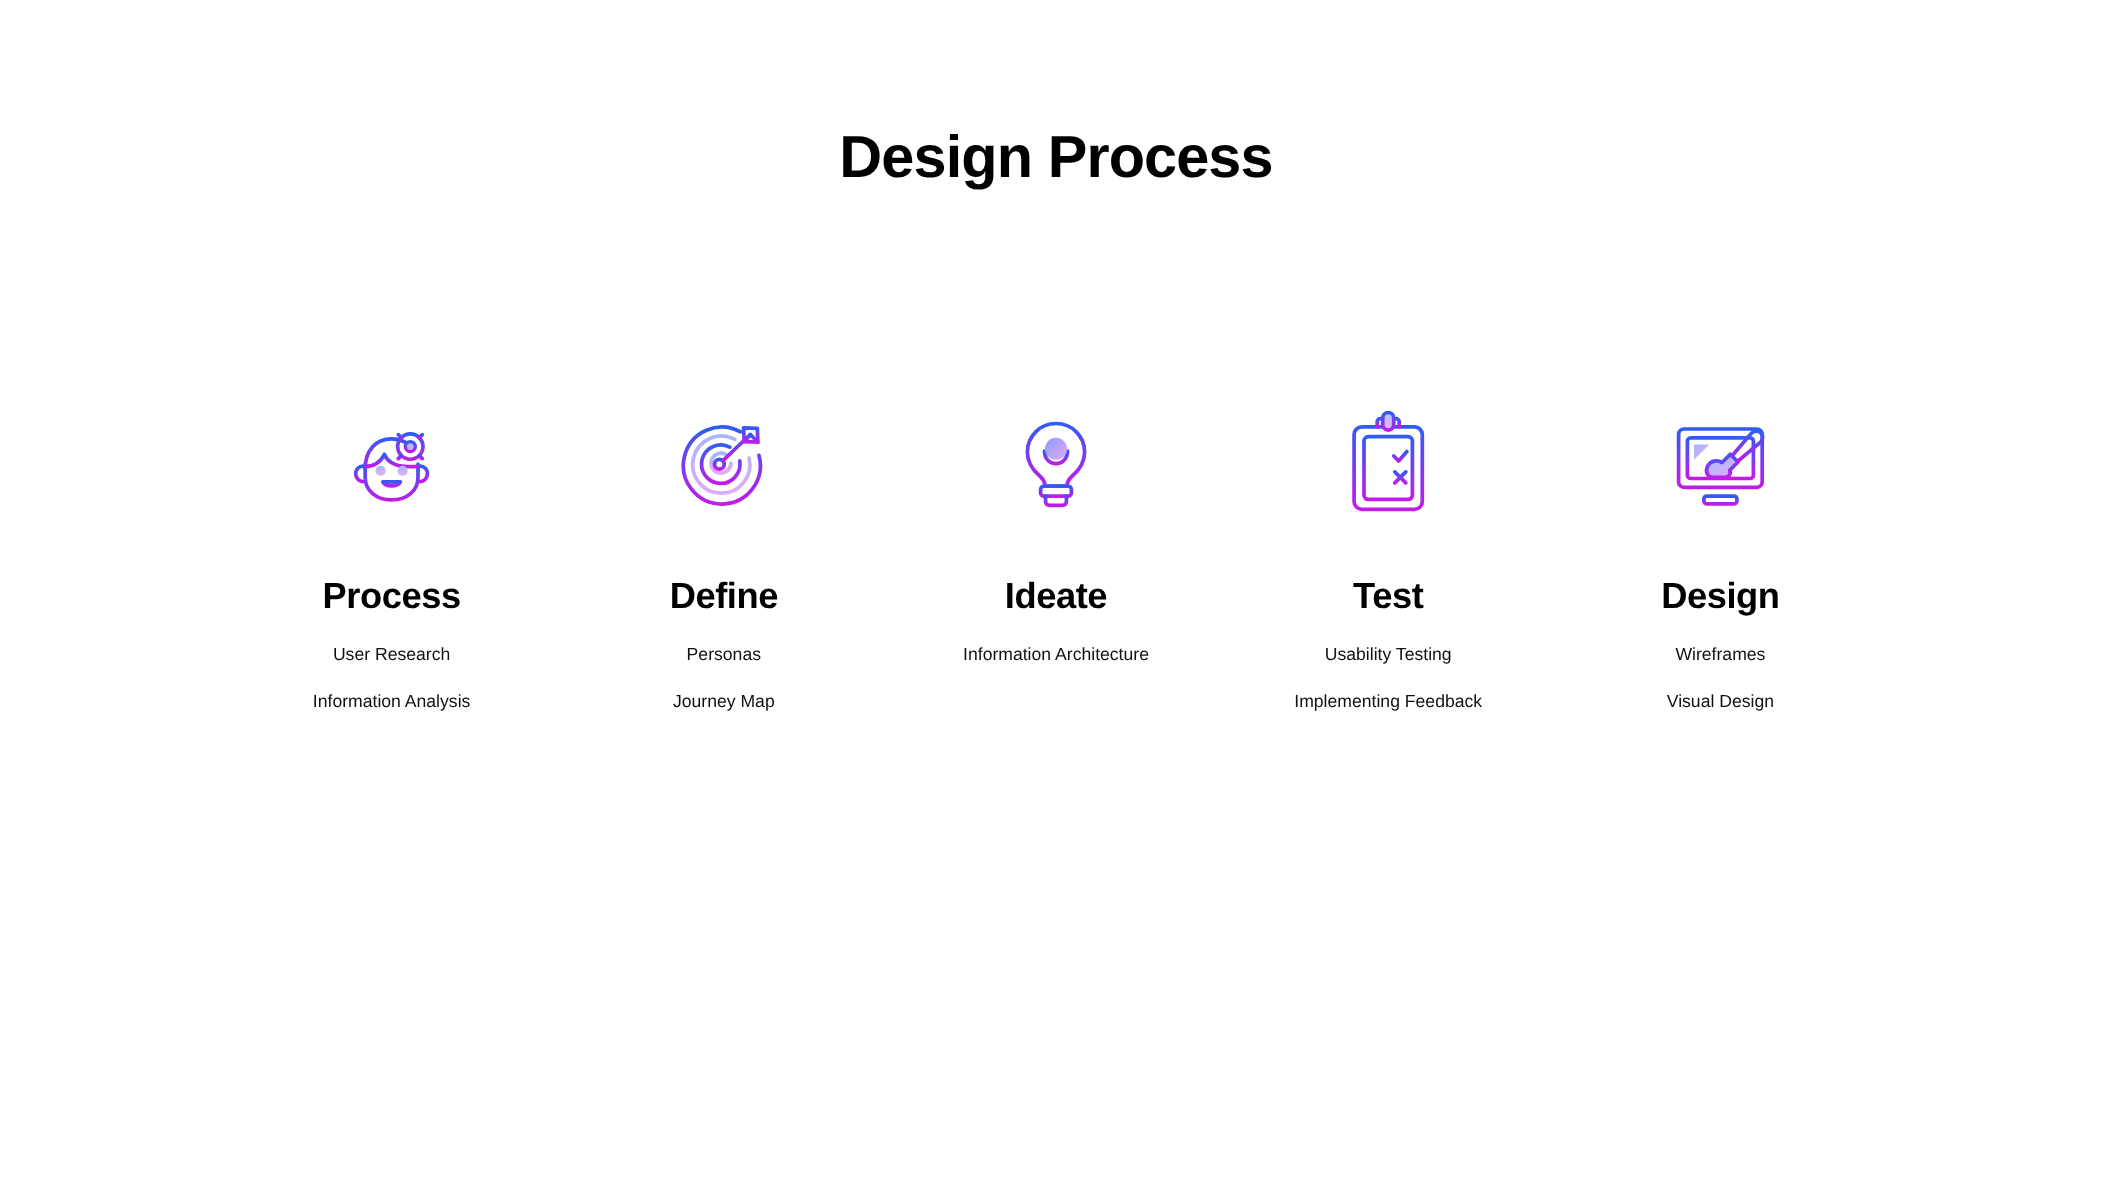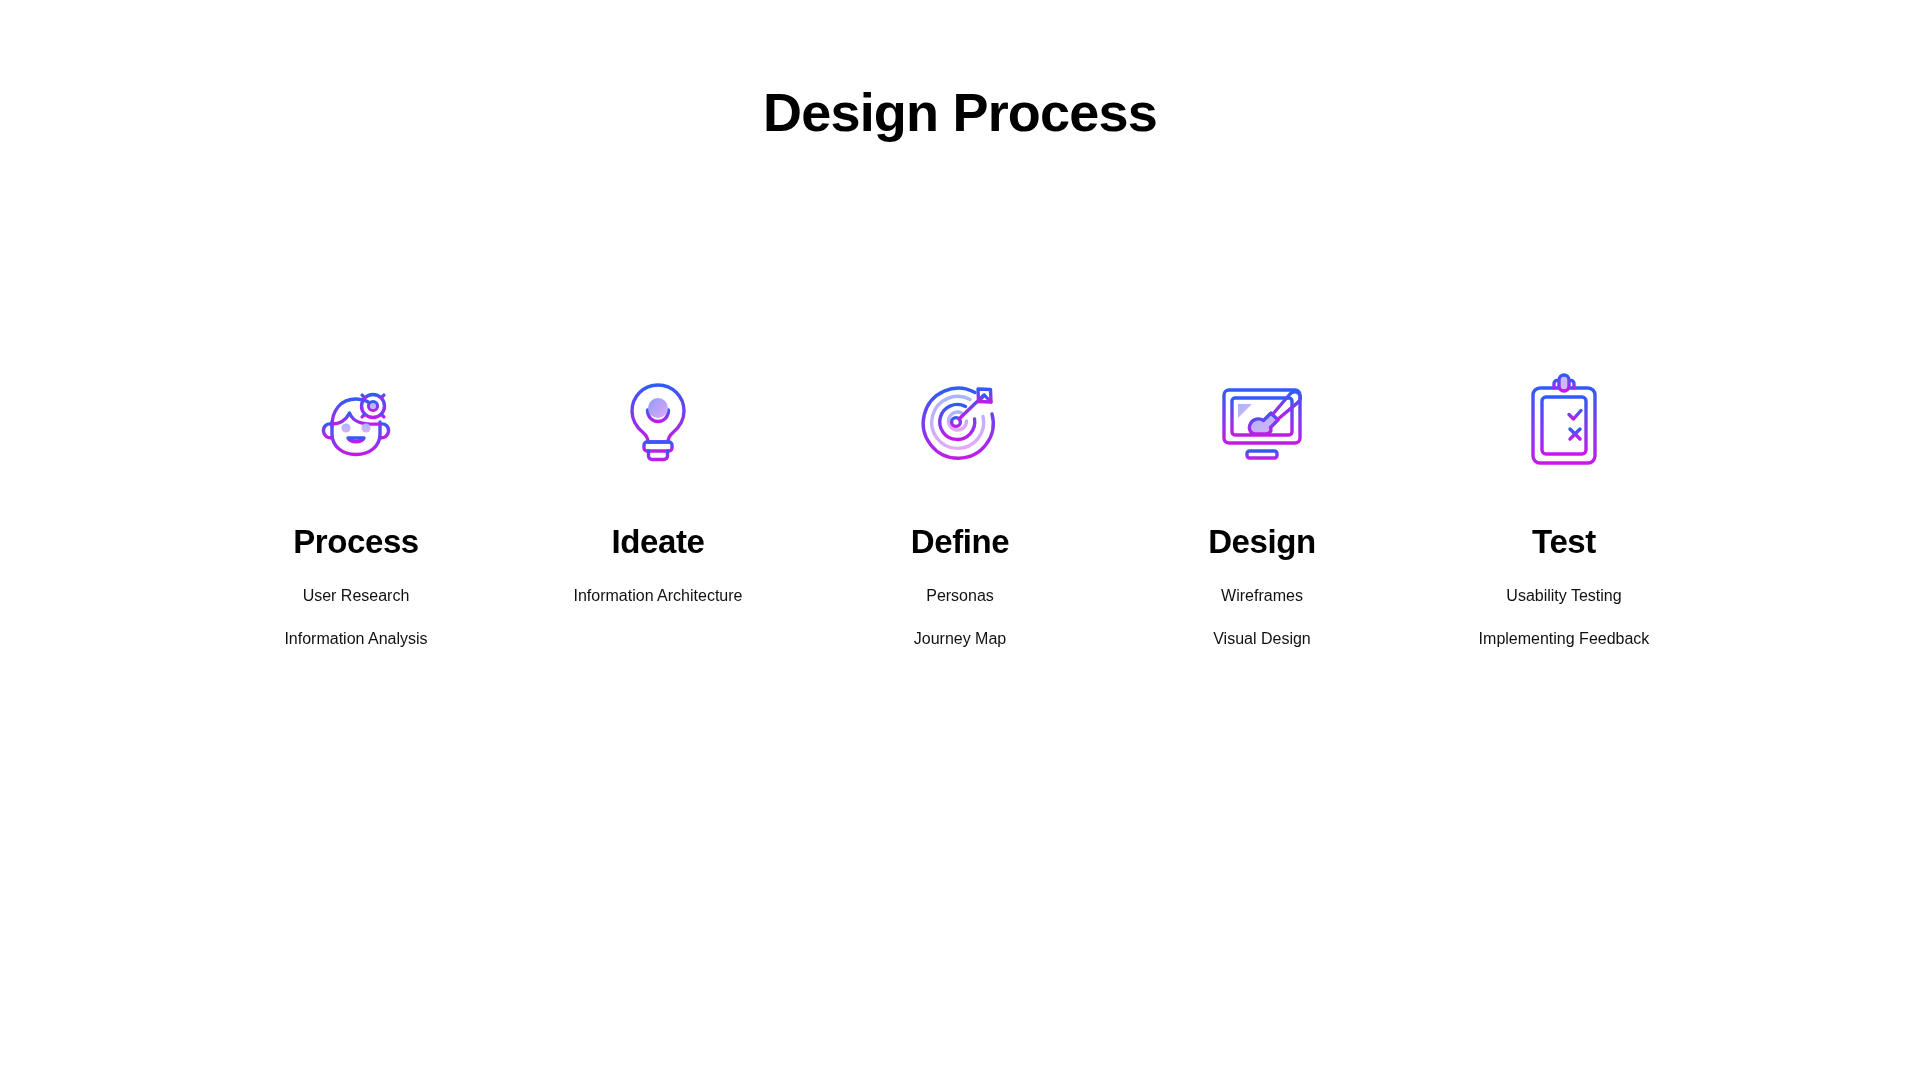--- a/index.html
+++ b/index.html
@@ -23,21 +23,21 @@
     position: relative;
     display: flex;
     flex-direction: column;
     align-items: center;
   }
 
   .page-title {
     margin: 0;
     padding: 0;
     position: absolute;
-    top: 81px;
+    top: 112px;
     left: 0;
     right: 0;
     text-align: center;
     font-size: 54px;
     line-height: 1.15;
     font-weight: 700;
     letter-spacing: -0.8px;
     color: #000000;
     font-family: "Liberation Sans", sans-serif;
   }
@@ -165,20 +165,61 @@
       <ul class="stage-items">
         <li class="stage-item">User Research</li>
         <li class="stage-item">Information Analysis</li>
       </ul>
     </div>
 
     <div class="stage">
       <div class="stage-icon">
         <svg viewBox="0 0 96 96" xmlns="http://www.w3.org/2000/svg">
           <defs>
+            <linearGradient id="g2" x1="0" y1="0" x2="0" y2="1">
+              <stop offset="0%" stop-color="#2f5cf5"></stop>
+              <stop offset="50%" stop-color="#7a3cf0"></stop>
+              <stop offset="100%" stop-color="#c41ae8"></stop>
+            </linearGradient>
+            <linearGradient id="g2l" x1="0" y1="0" x2="0" y2="1">
+              <stop offset="0%" stop-color="#a9b6fb"></stop>
+              <stop offset="100%" stop-color="#e3aaf7"></stop>
+            </linearGradient>
+          </defs>
+          <g fill="none" stroke-linecap="round" stroke-linejoin="round">
+
+            <path d="M63 20.5 A35 35 0 1 0 80 42" stroke="url(#g2)" stroke-width="3.4"></path>
+
+            <path d="M58 27.5 A26 26 0 1 0 71 44.5" stroke="url(#g2l)" stroke-width="3.4"></path>
+
+            <path d="M53.5 34.5 A17.5 17.5 0 1 0 62.5 47" stroke="url(#g2)" stroke-width="3.4"></path>
+
+            <path d="M49.5 41 A9 9 0 1 0 54.5 49" stroke="url(#g2l)" stroke-width="3.4"></path>
+
+            <circle cx="44" cy="50" r="4.4" stroke="url(#g2)" stroke-width="3.4"></circle>
+
+            <path d="M47 47 L72 23" stroke="url(#g2)" stroke-width="3.4"></path>
+
+            <path d="M66 17 L66.5 29.5 L79 30 L78.5 17.5 Z" stroke="url(#g2)" stroke-width="3.4"></path>
+            <path d="M66.5 29.5 L72.5 23.3" stroke="url(#g2)" stroke-width="3.2"></path>
+            <path d="M79 30 L72.8 23.6" stroke="url(#g2)" stroke-width="3.2"></path>
+          </g>
+        </svg>
+      </div>
+      <div class="stage-title">Define</div>
+      <ul class="stage-items">
+        <li class="stage-item">Personas</li>
+        <li class="stage-item">Journey Map</li>
+      </ul>
+    </div>
+
+    <div class="stage">
+      <div class="stage-icon">
+        <svg viewBox="0 0 96 96" xmlns="http://www.w3.org/2000/svg">
+          <defs>
             <linearGradient id="g3" x1="0" y1="0" x2="0" y2="1">
               <stop offset="0%" stop-color="#2f5cf5"></stop>
               <stop offset="50%" stop-color="#7a3cf0"></stop>
               <stop offset="100%" stop-color="#c41ae8"></stop>
             </linearGradient>
             <linearGradient id="g3f" x1="0" y1="0" x2="1" y2="1">
               <stop offset="0%" stop-color="#8f9cfb"></stop>
               <stop offset="100%" stop-color="#e0a9f7"></stop>
             </linearGradient>
           </defs>
@@ -198,54 +239,57 @@
       <div class="stage-title">Ideate</div>
       <ul class="stage-items">
         <li class="stage-item">Information Architecture</li>
       </ul>
     </div>
 
     <div class="stage">
       <div class="stage-icon">
         <svg viewBox="0 0 96 96" xmlns="http://www.w3.org/2000/svg">
           <defs>
-            <linearGradient id="g2" x1="0" y1="0" x2="0" y2="1">
-              <stop offset="0%" stop-color="#2f5cf5"></stop>
-              <stop offset="50%" stop-color="#7a3cf0"></stop>
-              <stop offset="100%" stop-color="#c41ae8"></stop>
-            </linearGradient>
-            <linearGradient id="g2l" x1="0" y1="0" x2="0" y2="1">
-              <stop offset="0%" stop-color="#a9b6fb"></stop>
-              <stop offset="100%" stop-color="#e3aaf7"></stop>
-            </linearGradient>
-          </defs>
-          <g fill="none" stroke-linecap="round" stroke-linejoin="round">
-
-            <path d="M63 20.5 A35 35 0 1 0 80 42" stroke="url(#g2)" stroke-width="3.4"></path>
-
-            <path d="M58 27.5 A26 26 0 1 0 71 44.5" stroke="url(#g2l)" stroke-width="3.4"></path>
-
-            <path d="M53.5 34.5 A17.5 17.5 0 1 0 62.5 47" stroke="url(#g2)" stroke-width="3.4"></path>
-
-            <path d="M49.5 41 A9 9 0 1 0 54.5 49" stroke="url(#g2l)" stroke-width="3.4"></path>
-
-            <circle cx="44" cy="50" r="4.4" stroke="url(#g2)" stroke-width="3.4"></circle>
-
-            <path d="M47 47 L72 23" stroke="url(#g2)" stroke-width="3.4"></path>
-
-            <path d="M66 17 L66.5 29.5 L79 30 L78.5 17.5 Z" stroke="url(#g2)" stroke-width="3.4"></path>
-            <path d="M66.5 29.5 L72.5 23.3" stroke="url(#g2)" stroke-width="3.2"></path>
-            <path d="M79 30 L72.8 23.6" stroke="url(#g2)" stroke-width="3.2"></path>
-          </g>
-        </svg>
-      </div>
-      <div class="stage-title">Define</div>
-      <ul class="stage-items">
-        <li class="stage-item">Personas</li>
-        <li class="stage-item">Journey Map</li>
+            <linearGradient id="g5" x1="0" y1="0" x2="0" y2="1">
+              <stop offset="0%" stop-color="#2f5cf5"></stop>
+              <stop offset="50%" stop-color="#7a3cf0"></stop>
+              <stop offset="100%" stop-color="#c41ae8"></stop>
+            </linearGradient>
+            <linearGradient id="g5f" x1="0" y1="0" x2="0" y2="1">
+              <stop offset="0%" stop-color="#b9c2fc"></stop>
+              <stop offset="100%" stop-color="#e0b2f7"></stop>
+            </linearGradient>
+          </defs>
+          <g fill="none" stroke="url(#g5)" stroke-width="3.4" stroke-linecap="round" stroke-linejoin="round">
+
+            <rect x="17" y="16" width="62" height="75" rx="7"></rect>
+            <rect x="26" y="25" width="44" height="57" rx="4"></rect>
+
+            <path d="M38 16 L38 11.5 C38 9.8 39.3 8.5 41 8.5 L55 8.5 C56.7 8.5 58 9.8 58 11.5 L58 16"></path>
+            <rect x="43" y="3" width="10" height="16" rx="5" fill="url(#g5f)" stroke="url(#g5)"></rect>
+
+            <path d="M29 76.5 L67 76.5" stroke="url(#g5f)" stroke-width="4"></path>
+
+            <path d="M33 39 L45 39"></path>
+            <path d="M33 46 L41 46"></path>
+
+            <path d="M53 42.5 L57.5 47 L65 38.5"></path>
+
+            <path d="M33 58 L45 58"></path>
+            <path d="M33 65 L41 65"></path>
+
+            <path d="M54 57 L64 67"></path>
+            <path d="M64 57 L54 67"></path>
+          </g>
+        </svg>
+      </div>
+      <div class="stage-title">Test</div>
+      <ul class="stage-items">
+        <li class="stage-item">Usability Testing</li>
+        <li class="stage-item">Implementing Feedback</li>
       </ul>
     </div>
 
     <div class="stage">
       <div class="stage-icon">
         <svg viewBox="0 0 96 96" xmlns="http://www.w3.org/2000/svg">
           <defs>
             <linearGradient id="g4" x1="0" y1="0" x2="0" y2="1">
               <stop offset="0%" stop-color="#2f5cf5"></stop>
               <stop offset="50%" stop-color="#7a3cf0"></stop>
@@ -272,58 +316,14 @@
           <path d="M58.5 42.5 L76 22 C78.5 19.2 82.5 19.2 84.8 21.6 C87.1 24 86.9 28 84 30.4 L63.5 47.5" fill="none" stroke="url(#g4)" stroke-width="3.4" stroke-linecap="round" stroke-linejoin="round"></path>
         </svg>
       </div>
       <div class="stage-title">Design</div>
       <ul class="stage-items">
         <li class="stage-item">Wireframes</li>
         <li class="stage-item">Visual Design</li>
       </ul>
     </div>
 
-    <div class="stage">
-      <div class="stage-icon">
-        <svg viewBox="0 0 96 96" xmlns="http://www.w3.org/2000/svg">
-          <defs>
-            <linearGradient id="g5" x1="0" y1="0" x2="0" y2="1">
-              <stop offset="0%" stop-color="#2f5cf5"></stop>
-              <stop offset="50%" stop-color="#7a3cf0"></stop>
-              <stop offset="100%" stop-color="#c41ae8"></stop>
-            </linearGradient>
-            <linearGradient id="g5f" x1="0" y1="0" x2="0" y2="1">
-              <stop offset="0%" stop-color="#b9c2fc"></stop>
-              <stop offset="100%" stop-color="#e0b2f7"></stop>
-            </linearGradient>
-          </defs>
-          <g fill="none" stroke="url(#g5)" stroke-width="3.4" stroke-linecap="round" stroke-linejoin="round">
-
-            <rect x="17" y="16" width="62" height="75" rx="7"></rect>
-            <rect x="26" y="25" width="44" height="57" rx="4"></rect>
-
-            <path d="M38 16 L38 11.5 C38 9.8 39.3 8.5 41 8.5 L55 8.5 C56.7 8.5 58 9.8 58 11.5 L58 16"></path>
-            <rect x="43" y="3" width="10" height="16" rx="5" fill="url(#g5f)" stroke="url(#g5)"></rect>
-
-            <path d="M29 76.5 L67 76.5" stroke="url(#g5f)" stroke-width="4"></path>
-
-            <path d="M33 39 L45 39"></path>
-            <path d="M33 46 L41 46"></path>
-
-            <path d="M53 42.5 L57.5 47 L65 38.5"></path>
-
-            <path d="M33 58 L45 58"></path>
-            <path d="M33 65 L41 65"></path>
-
-            <path d="M54 57 L64 67"></path>
-            <path d="M64 57 L54 67"></path>
-          </g>
-        </svg>
-      </div>
-      <div class="stage-title">Test</div>
-      <ul class="stage-items">
-        <li class="stage-item">Usability Testing</li>
-        <li class="stage-item">Implementing Feedback</li>
-      </ul>
-    </div>
-
   </div>
 </div>
 
 </body></html>

